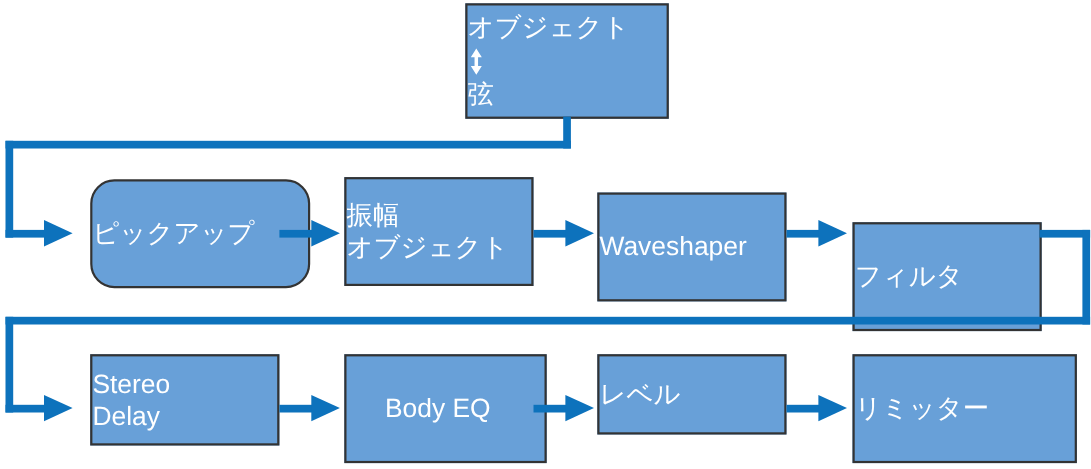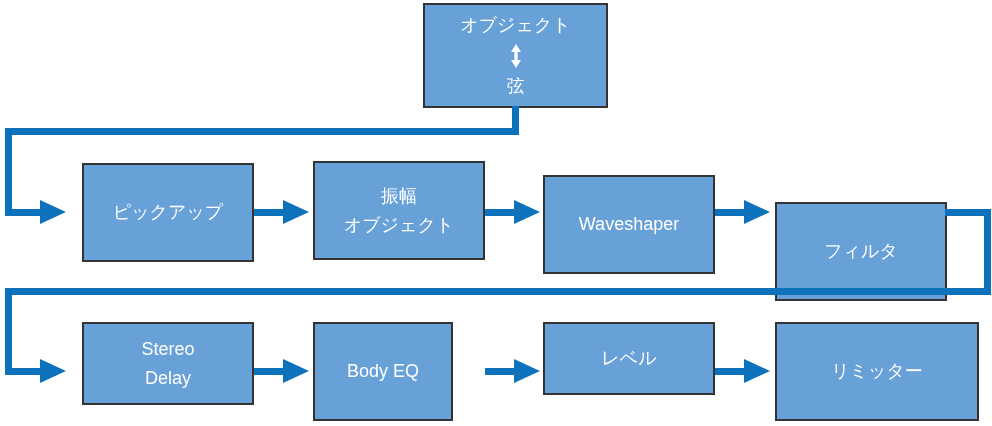--- a/index.html
+++ b/index.html
@@ -5,22 +5,22 @@
   html,body{margin:0;padding:0;background:#ffffff;}
   .canvas{
     position:relative;width:992px;height:426px;background:#fff;overflow:hidden;
     font-family:"Liberation Sans","DejaVu Sans",sans-serif;
   }
   .box{
     position:absolute;box-sizing:border-box;
     background:var(--box-fill,#68a0d8);
     border:2px solid var(--box-border,#333333);
     color:var(--text,#ffffff);
-    display:flex;flex-direction:column;align-items:center;justify-content:center;
-    font-size:18px;line-height:29px;text-align:center;
+    display:flex;flex-direction:column;align-items:flex-start;justify-content:center;
+    font-size:24px;line-height:29px;text-align:center;
   }
   .conn{position:absolute;background:var(--connector,#0d72bc);}
   .head{
     position:absolute;width:0;height:0;
     border-top:12px solid transparent;
     border-bottom:12px solid transparent;
     border-left:26px solid var(--connector,#0d72bc);
   }
   .updown{margin:3px 0;}
 </style>
@@ -36,21 +36,21 @@
     </svg>
     <span>弦</span>
   </div>
 
   <div class="conn" style="left:512px;top:106px;width:7px;height:29px;"></div>
   <div class="conn" style="left:5px;top:128px;width:514px;height:7px;"></div>
   <div class="conn" style="left:5px;top:128px;width:7px;height:88px;"></div>
   <div class="conn" style="left:5px;top:209px;width:37px;height:7px;"></div>
   <div class="head" style="left:40px;top:200px;"></div>
 
-  <div class="box" style="left:82px;top:163px;width:172px;height:99px;">
+  <div class="box" style="left:82px;top:163px;width:200px;height:99px;border-radius:22px;">
     <span>ピックアップ</span>
   </div>
   <div class="box" style="left:313px;top:161px;width:172px;height:99px;">
     <span>振幅</span>
     <span>オブジェクト</span>
   </div>
   <div class="box" style="left:543px;top:175px;width:172px;height:99px;">
     <span>Waveshaper</span>
   </div>
   <div class="box" style="left:775px;top:163px;width:172px;height:99px;margin-top:39px;">
@@ -68,21 +68,21 @@
   <div class="conn" style="left:984px;top:209px;width:7px;height:86px;"></div>
   <div class="conn" style="left:5px;top:288px;width:986px;height:7px;"></div>
   <div class="conn" style="left:5px;top:288px;width:7px;height:87px;"></div>
   <div class="conn" style="left:5px;top:368px;width:37px;height:7px;"></div>
   <div class="head" style="left:40px;top:359px;"></div>
 
   <div class="box" style="left:82px;top:322px;width:172px;height:83px;">
     <span>Stereo</span>
     <span>Delay</span>
   </div>
-  <div class="box" style="left:313px;top:322px;width:140px;height:99px;">
+  <div class="box" style="left:313px;top:322px;width:184px;height:99px;padding-left:35px;">
     <span>Body EQ</span>
   </div>
   <div class="box" style="left:543px;top:322px;width:172px;height:73px;">
     <span>レベル</span>
   </div>
   <div class="box" style="left:775px;top:322px;width:204px;height:99px;">
     <span>リミッター</span>
   </div>
 
   <div class="conn" style="left:254px;top:368px;width:31px;height:7px;"></div>

